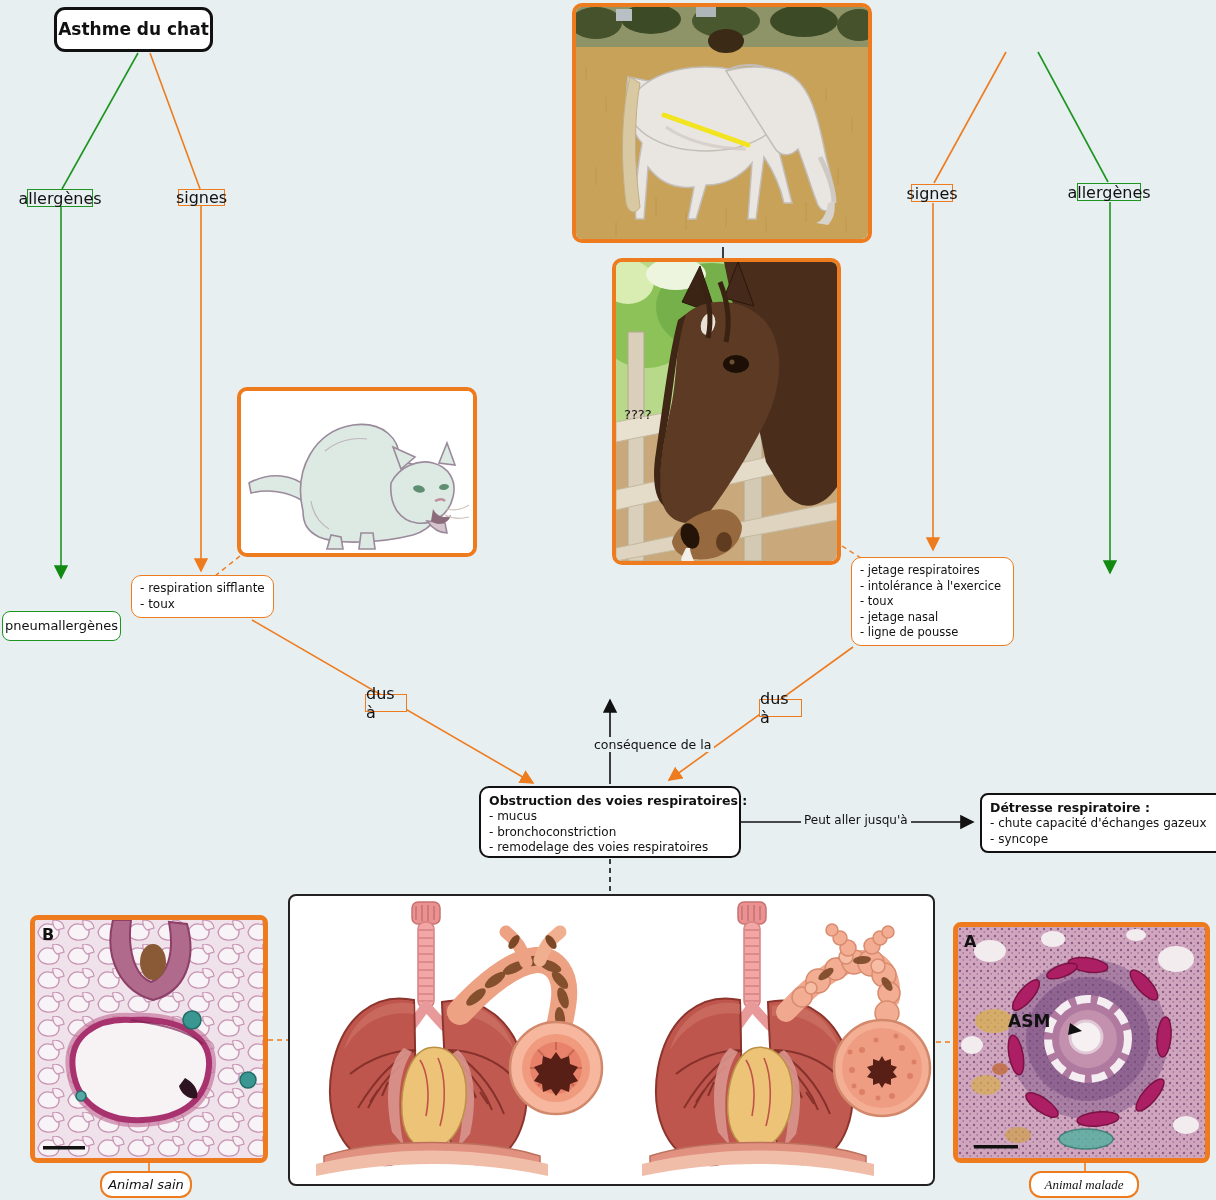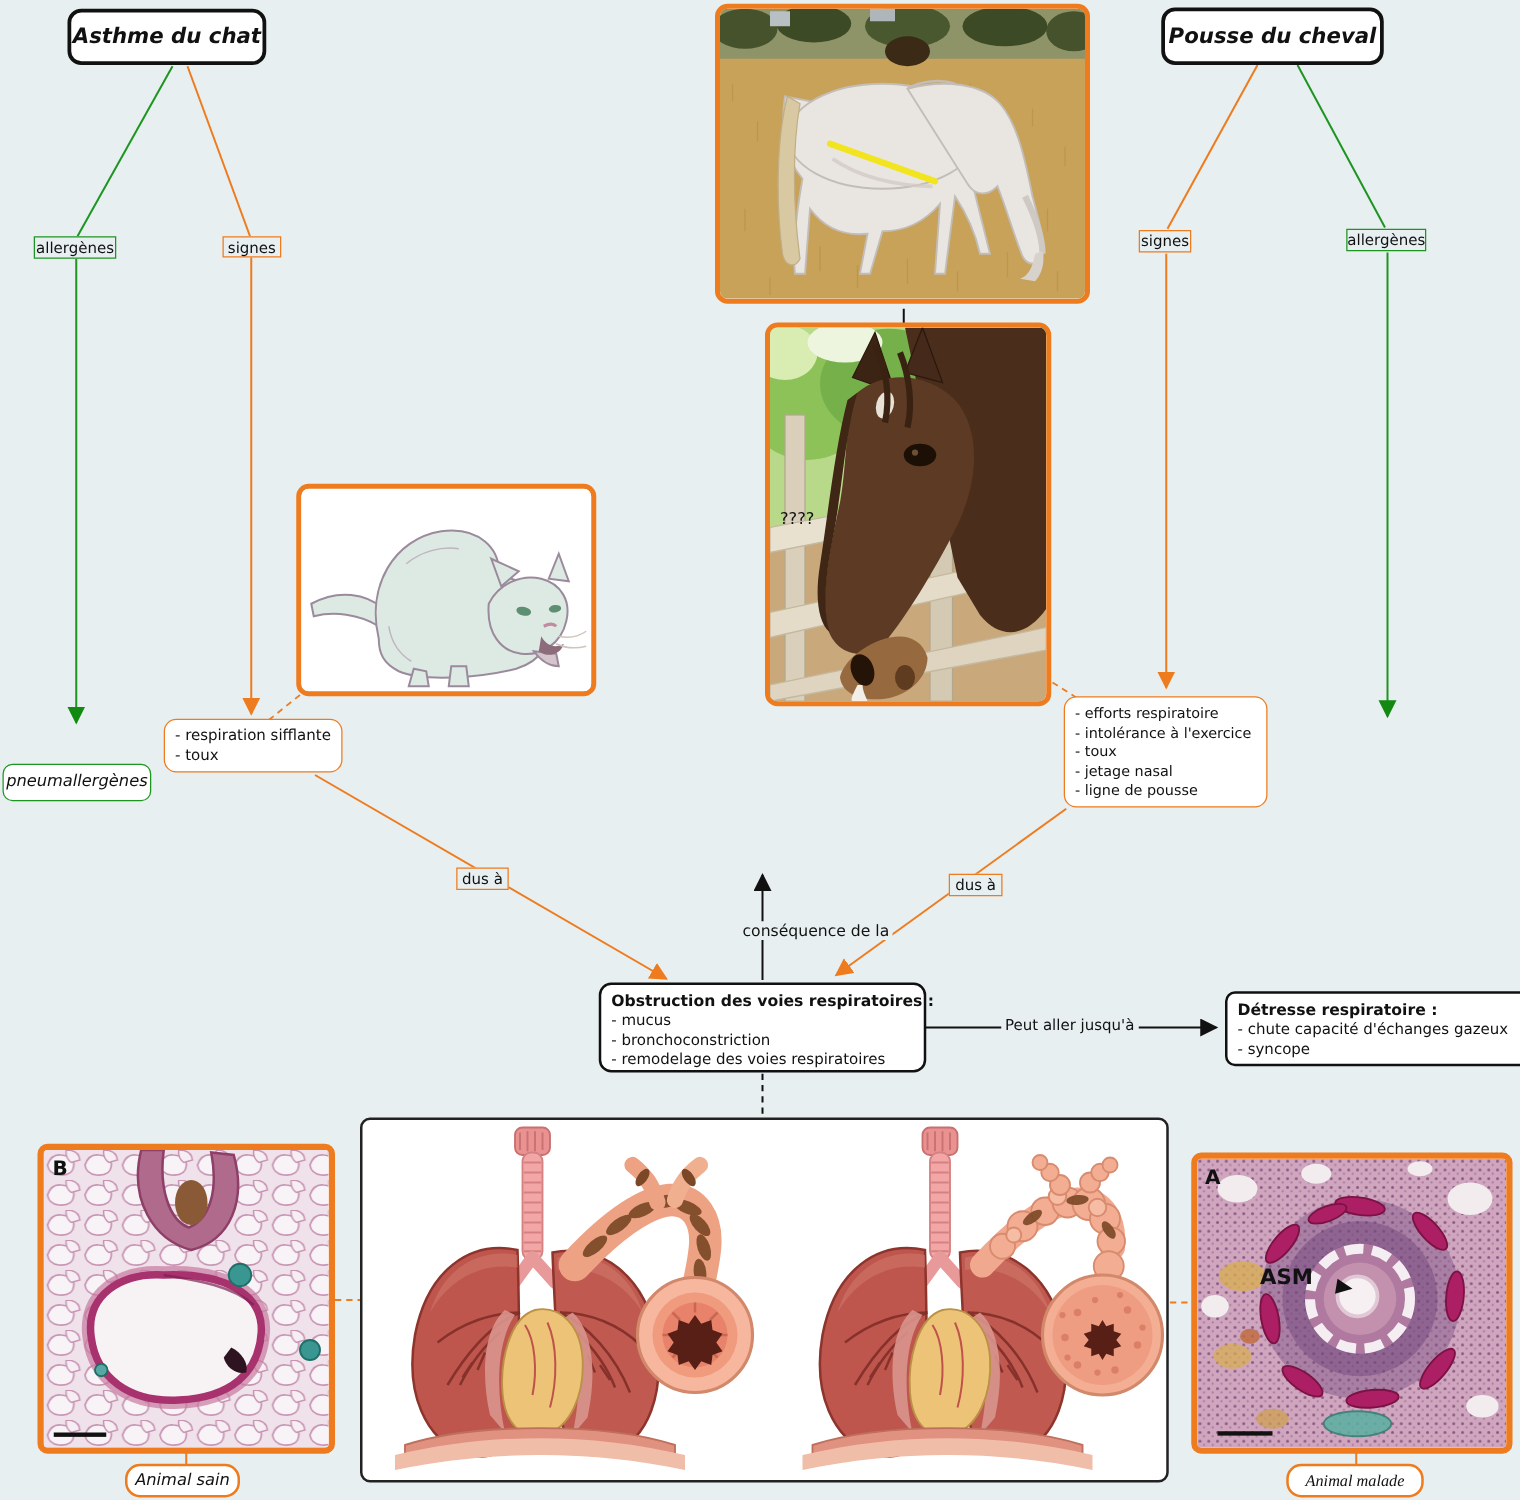--- a/index.html
+++ b/index.html
@@ -9,24 +9,24 @@
   body{font-family:"DejaVu Sans",sans-serif;}
   #stage{position:relative;width:1216px;height:1200px;background:var(--bg);overflow:hidden;}
   #wires{position:absolute;left:0;top:0;z-index:1;}
   .node{position:absolute;box-sizing:border-box;background:var(--boxbg);color:var(--ink);
         font-size:12px;line-height:1.3;z-index:4;}
   .rounded{border-radius:10px;}
   .blackbox{border:2px solid var(--ink);}
   .blackthin{border:1.5px solid var(--ink);}
   .orangebox{border:1.5px solid var(--orange);}
   .greenbox{border:1.5px solid var(--green);}
-  .center{display:flex;align-items:center;justify-content:center;text-align:right;font-style:italic;}
+  .center{display:flex;align-items:center;justify-content:center;text-align:right;}
   .title{font-weight:bold;font-size:17px;border:3px solid var(--ink);border-radius:11px;}
   .edge-label{position:absolute;z-index:4;box-sizing:border-box;background:var(--bg);
-        font-size:12px;color:var(--ink);display:flex;align-items:center;justify-content:center;}
+        font-size:16px;color:var(--ink);display:flex;align-items:center;justify-content:center;}
   .edge-text{position:absolute;z-index:4;background:var(--bg);font-size:12.5px;color:var(--ink);padding:0 3px;white-space:nowrap;}
   .itembox{padding:5px 8px;}
   .itembox .bold{font-weight:bold;font-size:12.5px;white-space:nowrap;}
   .caption{position:absolute;z-index:4;box-sizing:border-box;background:#fff;border:2px solid var(--orange);
         border-radius:12px;font-style:italic;font-size:13px;display:flex;align-items:center;justify-content:center;color:var(--ink);}
   .imgframe{position:absolute;box-sizing:border-box;border:4px solid var(--orange);border-radius:10px;
         overflow:hidden;background:#fff;z-index:3;}
   .histframe{position:absolute;box-sizing:border-box;border:5px solid var(--orange);border-radius:8px;
         overflow:hidden;background:#fff;z-index:3;}
   .panel{position:absolute;box-sizing:border-box;border:2px solid #222;border-radius:8px;background:#fff;z-index:2;overflow:hidden;}
@@ -69,40 +69,39 @@
     <path d="M610,859 L610,894" stroke="#111" stroke-width="1.6" stroke-dasharray="5 4" fill="none"></path>
     <path d="M723,247 L723,259" stroke="#111" stroke-width="1.6" fill="none"></path>
 
     <path d="M268,1040 L288,1040" stroke="#ee7b1e" stroke-width="1.6" stroke-dasharray="5 4" fill="none"></path>
     <path d="M936,1042 L953,1042" stroke="#ee7b1e" stroke-width="1.6" stroke-dasharray="5 4" fill="none"></path>
     <path d="M149,1162 L149,1173" stroke="#ee7b1e" stroke-width="1.6" fill="none"></path>
     <path d="M1085,1162 L1085,1173" stroke="#ee7b1e" stroke-width="1.6" fill="none"></path>
   </svg>
 
   <div class="node title center" style="left:54px;top:7px;width:159px;height:45px;">Asthme du chat</div>
-  <div class="node title center" style="left:929px;top:6px;width:178px;height:46px;">Pousse du cheval</div>
 
   <div class="edge-label greenbox" style="left:27px;top:189px;width:66px;height:18px;">allergènes</div>
   <div class="edge-label orangebox" style="left:178px;top:189px;width:47px;height:17px;">signes</div>
   <div class="edge-label orangebox" style="left:911px;top:184px;width:42px;height:18px;">signes</div>
   <div class="edge-label greenbox" style="left:1077px;top:183px;width:64px;height:18px;">allergènes</div>
   <div class="edge-label orangebox" style="left:365px;top:694px;width:42px;height:18px;">dus à</div>
   <div class="edge-label orangebox" style="left:759px;top:699px;width:43px;height:18px;">dus à</div>
   <div class="edge-text" style="left:551px;top:737px;margin-left:40px;">conséquence de la</div>
   <div class="edge-text" style="left:801px;top:813px;font-size:12px;">Peut aller jusqu'à</div>
 
   <div class="node greenbox rounded center" style="left:2px;top:583px;width:119px;height:30px;font-size:13px;border-radius:8px;margin-top:28px;">pneumallergènes</div>
 
   <div class="node orangebox rounded itembox" style="left:131px;top:575px;width:143px;height:43px;">
     <div>- respiration sifflante</div>
     <div>- toux</div>
   </div>
 
   <div class="node orangebox rounded itembox" style="left:851px;top:557px;width:163px;height:89px;font-size:11.5px;line-height:1.35;">
-    <div>- efforts respiratoire</div>
+    <div>- jetage respiratoires</div>
     <div>- intolérance à l'exercice</div>
     <div>- toux</div>
     <div>- jetage nasal</div>
     <div>- ligne de pousse</div>
   </div>
 
 
 
   <div class="node blackbox rounded itembox" style="left:479px;top:786px;width:262px;height:72px;">
     <div class="bold">Obstruction des voies respiratoires :</div>

